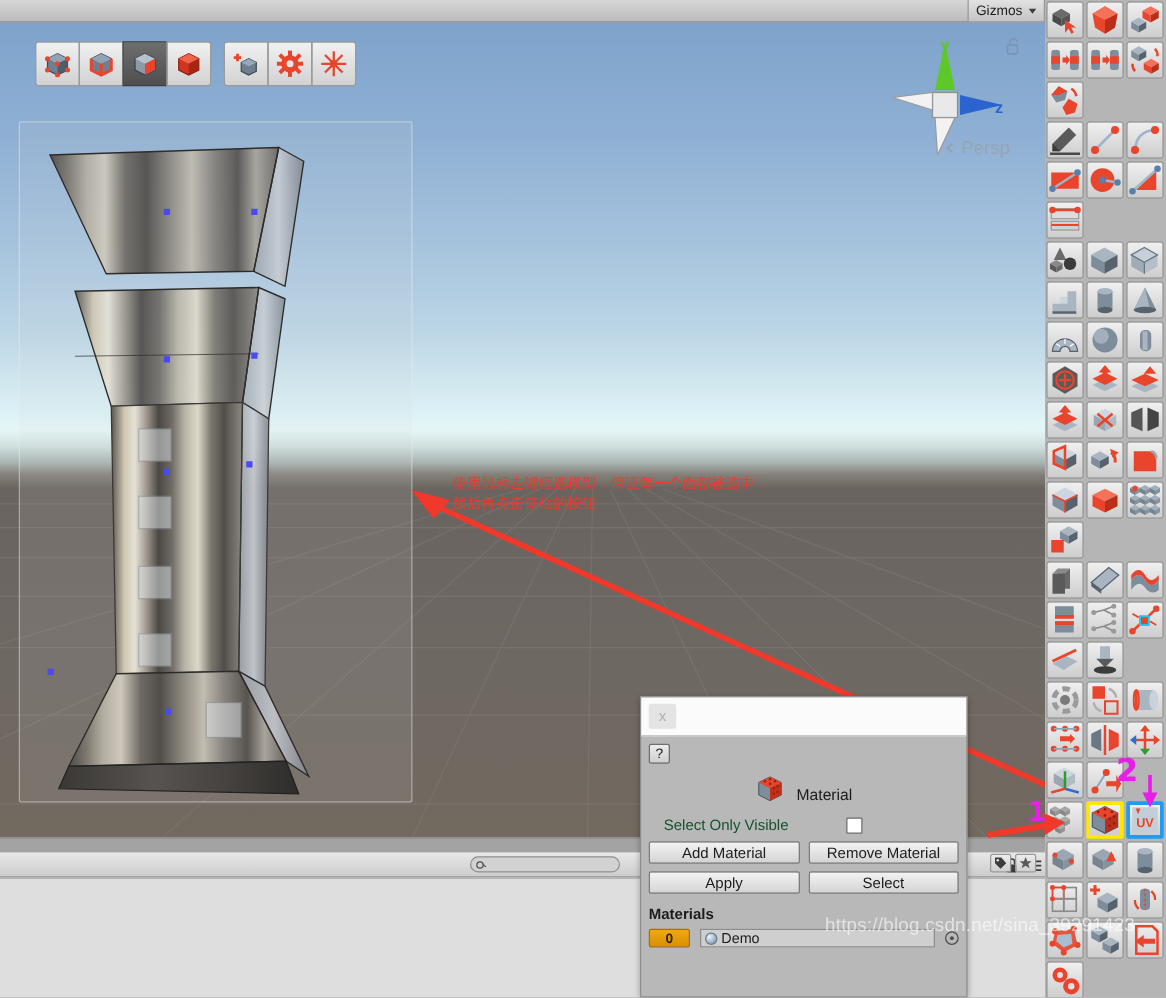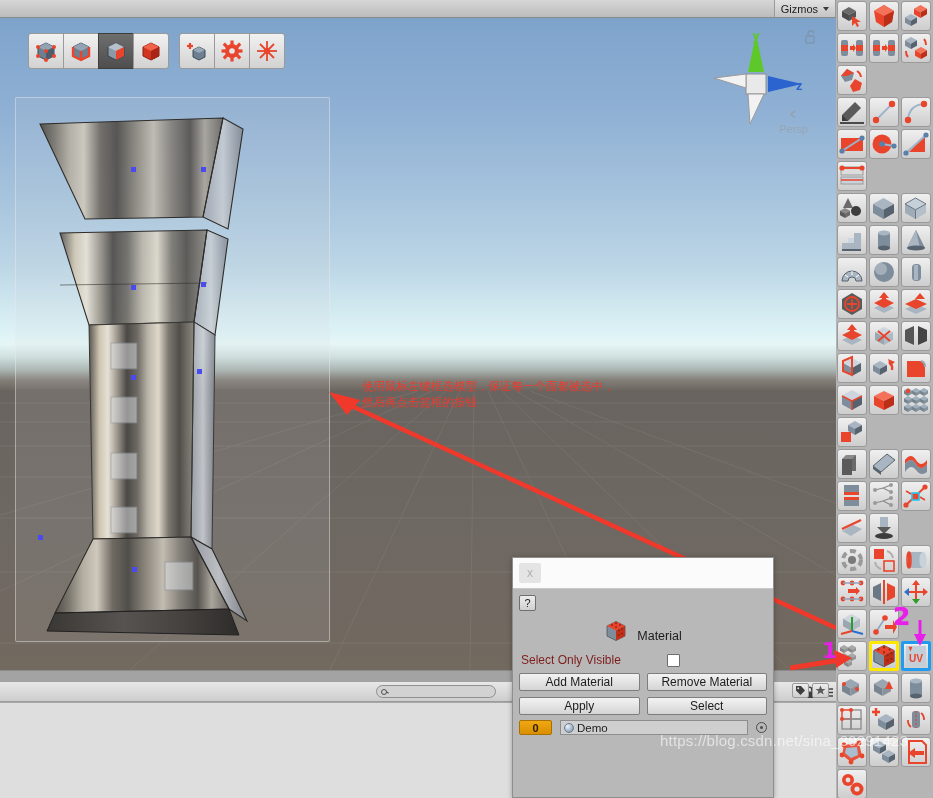--- a/index.html
+++ b/index.html
@@ -89,23 +89,23 @@
     border: 1px solid rgba(235,235,235,.45);
     background: rgba(205,205,205,.11);
     border-radius: 2px; z-index: 3;
   }
   
   .tower { position: absolute; left: 15px; top: 79px; width: 315px; height: 548px; z-index: 4; }
 
   
   .gizmo { position: absolute; right: 28px; top: 10px; width: 96px; height: 104px; z-index: 6; }
   .gizmo-label {
-    position: absolute; right: 28px; top: 92px; font-size: 11px;
+    position: absolute; right: 28px; top: 92px; font-size: 15px;
     color: rgba(150,160,170,.75); z-index: 6;
-    display: flex; align-items: center; gap: 4px; flex-direction: column;
+    display: flex; align-items: center; gap: 4px;
   }
   .lock-ic { position: absolute; right: 20px; top: 12px; z-index: 7; opacity: .5; }
 
   
   .anno-text {
     position: absolute; left: 362px; top: 360px; z-index: 8;
     color: #f0392b; font-size: 11.5px; line-height: 16px;
     font-family: "DejaVu Sans", sans-serif; white-space: pre;
   }
   .anno-svg { position: absolute; inset: 0; z-index: 7; pointer-events: none; }
@@ -164,21 +164,21 @@
     align-items: center; justify-content: center;
   }
   .mat-head {
     display: flex; align-items: flex-end; justify-content: center; gap: 9px;
     margin-top: 8px;
   }
   .mat-head-label { font-size: 12.5px; color: #1c1c1c; }
   .chk-row {
     display: flex; align-items: center; margin-top: 10px; padding: 0 2px;
   }
-  .chk-label { font-size: 12px; color: #7f1d1d; }
+  .chk-label { font-size: 12px; color: #14532d; margin-left: 10px; }
   .chk-box {
     width: 13px; height: 13px; background: #fff; border: 1px solid #6d6d6d;
     border-radius: 1px; margin-left: 46px;
   }
   .btn-row { display: flex; gap: 7px; margin-top: 6px; }
   .u-btn {
     flex: 1; height: 18px; border: 1px solid #7d7d7d; border-radius: 2px;
     background: linear-gradient(#f3f3f3, #d4d4d4);
     font-size: 12px; color: #1c1c1c;
     display: flex; align-items: center; justify-content: center;
@@ -554,20 +554,21 @@
 
       <div class="btn-row">
         <div class="u-btn">Add Material</div>
         <div class="u-btn">Remove Material</div>
       </div>
       <div class="btn-row">
         <div class="u-btn">Apply</div>
         <div class="u-btn">Select</div>
       </div>
 
+      <div class="materials-h">Materials</div>
 
       <div class="mat-row">
         <div class="idx-badge">0</div>
         <div class="obj-field">
           <span class="sphere-ic"></span>
           <span>Demo</span>
         </div>
         <div class="dot-btn"></div>
       </div>
     </div>

